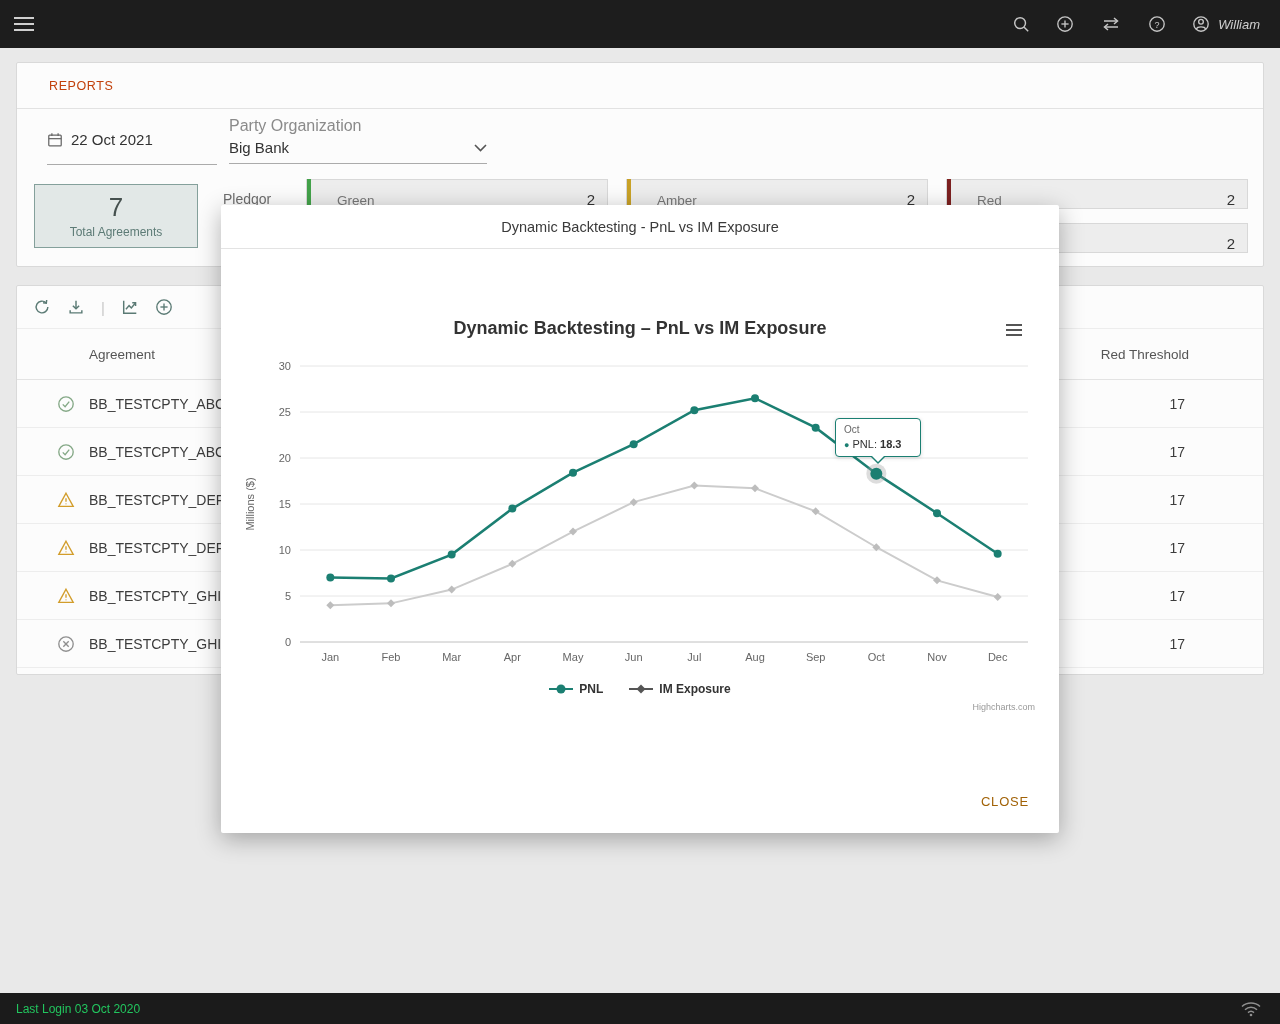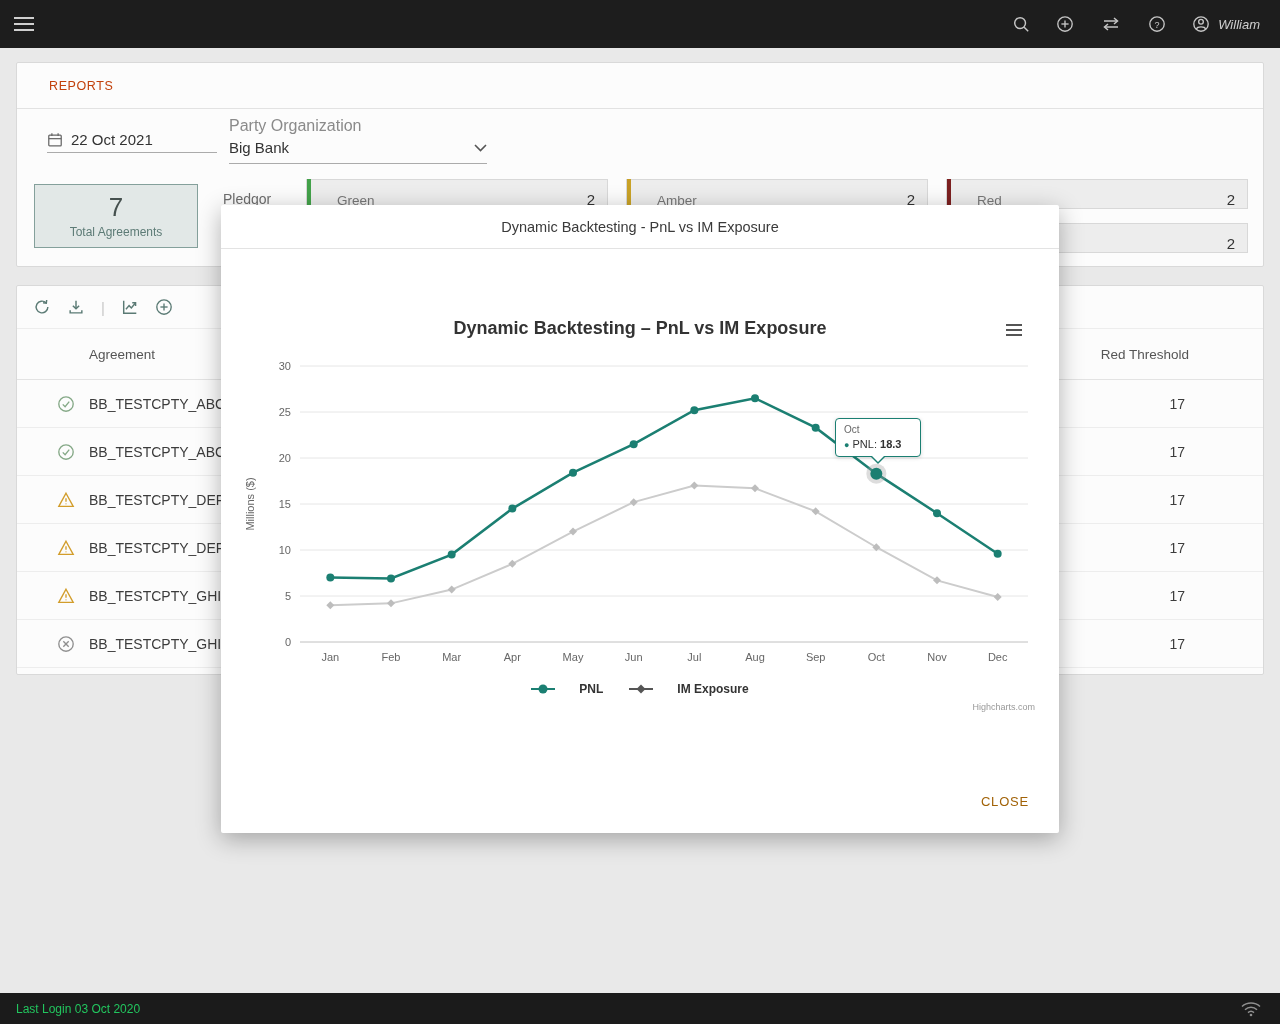--- a/index.html
+++ b/index.html
@@ -27,21 +27,21 @@
   
   .card { background:#fcfcfc; border:1px solid #d9d9d9; border-radius:2px; }
   .filter-card { position:absolute; left:16px; top:62px; width:1248px; height:205px; }
   .tabs-row { position:absolute; top:0; left:0; right:0; height:46px;
     border-bottom:1px solid #e2e2e2; display:flex; align-items:center; }
   .tab { padding:0 16px; margin-left:16px; font-size:12.5px; letter-spacing:.6px; cursor:pointer; height:46px; line-height:46px; }
   .tab.active { color:#4a4a4a; font-weight:bold; }
   .tab.inactive { color:#c2410c; }
 
   .date-field { position:absolute; left:30px; top:68px; width:170px;
-    border-bottom:1px solid #ababab; padding-bottom:4px;
+    border-bottom:1px solid #ababab; padding-bottom:16px;
     display:flex; align-items:center; gap:8px; cursor:pointer; }
   .date-text { font-size:15px; color:#333; }
   .party-block { position:absolute; left:212px; top:54px; width:258px; cursor:pointer; }
   .party-label { font-size:16px; color:#8a8a8a; }
   .party-value-row { display:flex; align-items:center; border-bottom:1px solid #ababab;
     padding-bottom:7px; margin-top:4px; }
   .party-value { font-size:15px; color:#333; flex:1; }
 
   .total-box { position:absolute; left:17px; top:121px; width:164px; height:64px;
     background:#e2e8e7; border:1px solid #84a09b; text-align:center; padding-top:7px; }
@@ -84,21 +84,21 @@
   .modal { position:absolute; left:221px; top:205px; width:838px; height:628px;
     background:#fff; border-radius:2px; box-shadow:0 6px 24px rgba(0,0,0,.3); z-index:20; }
   .modal-header { height:44px; line-height:44px; text-align:center;
     border-bottom:1px solid #e3e3e3; font-size:14.5px; color:#3a3a3a; }
   .chart-container { position:absolute; left:20px; top:113px; width:798px; }
   .chart-title { height:26px; margin-bottom:8px; text-align:center;
     font-size:18px; font-weight:bold; color:#333; }
   .export-btn { position:absolute; right:13px; top:2px; cursor:pointer; padding:4px; }
   .chart-legend { margin-top:12px; display:flex; justify-content:center; gap:26px;
     font-size:12px; font-weight:bold; color:#333; }
-  .legend-item { display:flex; align-items:center; gap:24px; cursor:pointer; }
+  .legend-item { display:flex; align-items:center; gap:6px; cursor:pointer; }
   .chart-credit { margin-top:6px; text-align:right; font-size:9px; color:#999; padding-right:4px; }
 
   .tooltip { position:absolute; left:594px; top:100px; width:86px;
     background:#fff; border:1px solid #1b7f72; border-radius:4px;
     padding:5px 8px 6px 8px; font-size:11px; box-shadow:0 1px 4px rgba(0,0,0,.15); }
   .tooltip::before { content:''; position:absolute; left:34px; bottom:-8px;
     border:8px solid transparent; border-top-color:#1b7f72; border-bottom:none; }
   .tooltip::after { content:''; position:absolute; left:36px; bottom:-6px;
     border:6px solid transparent; border-top-color:#fff; border-bottom:none; }
   .tt-cat { font-size:10px; color:#666; margin-bottom:3px; }

